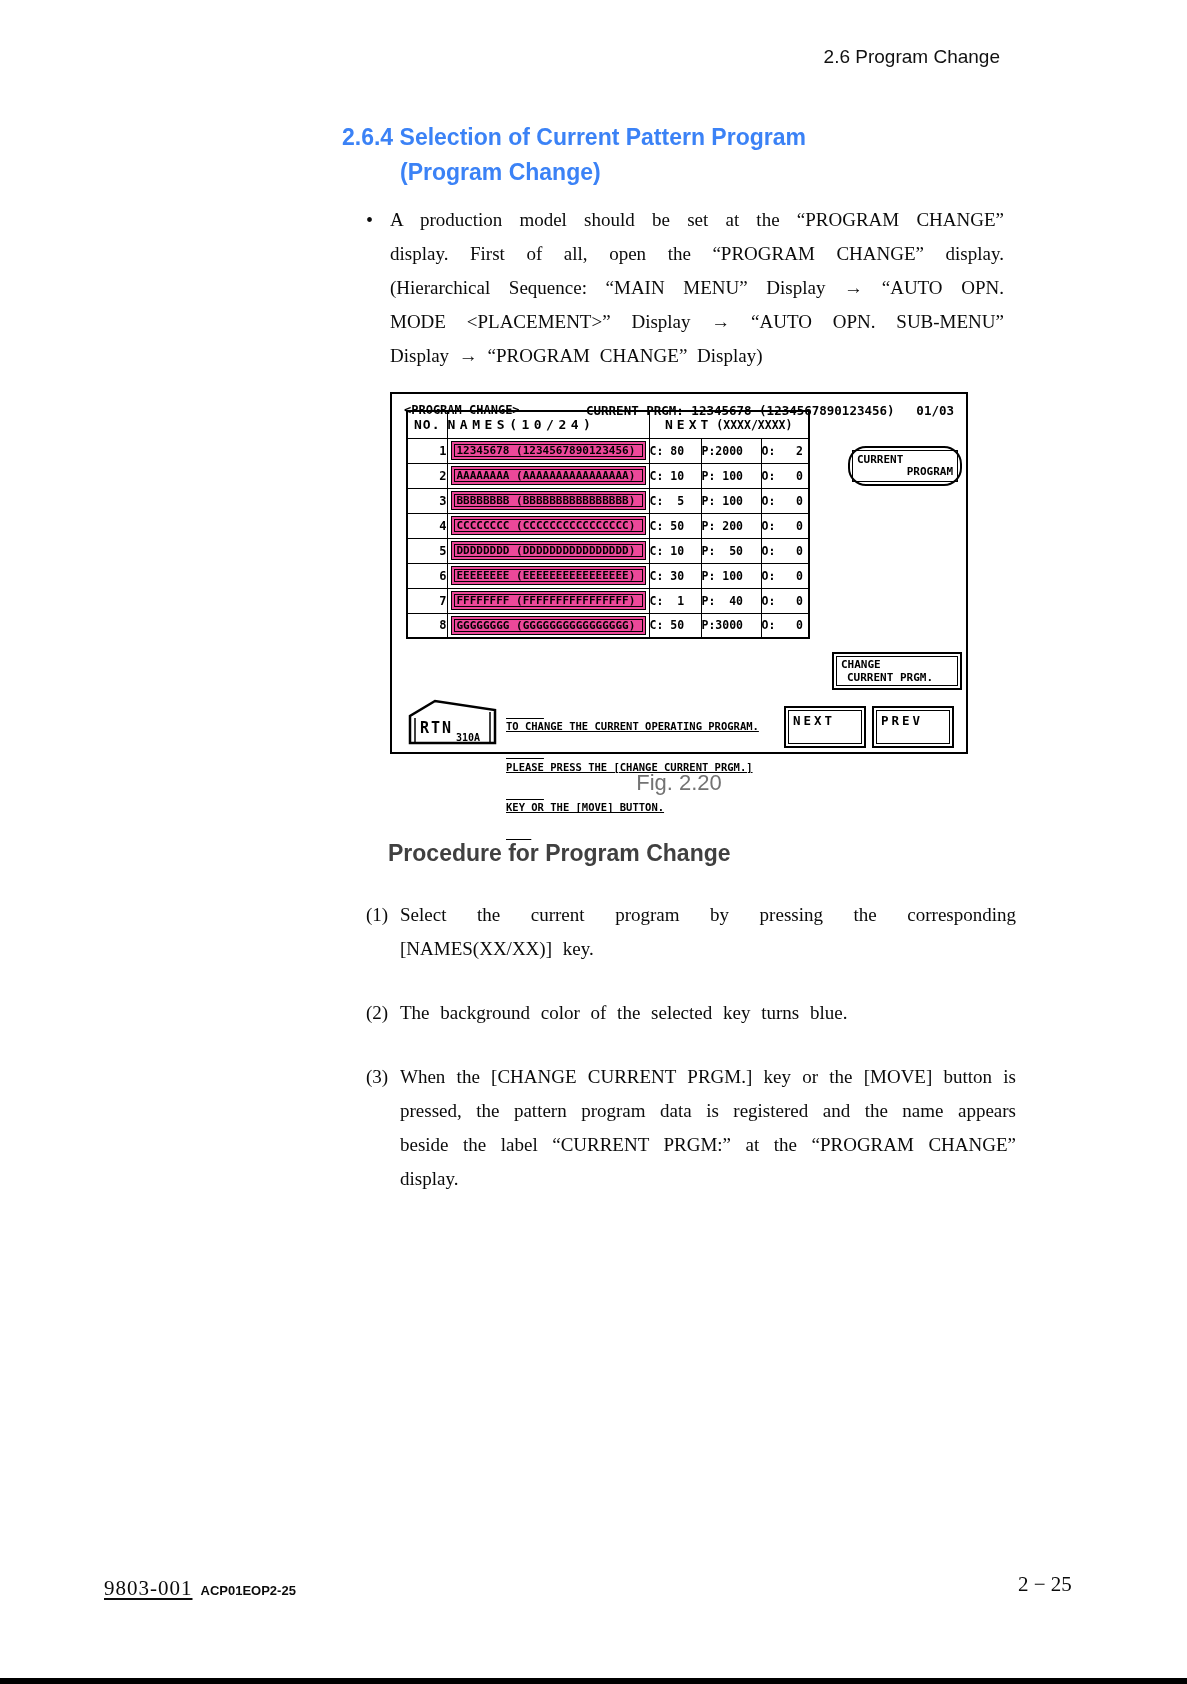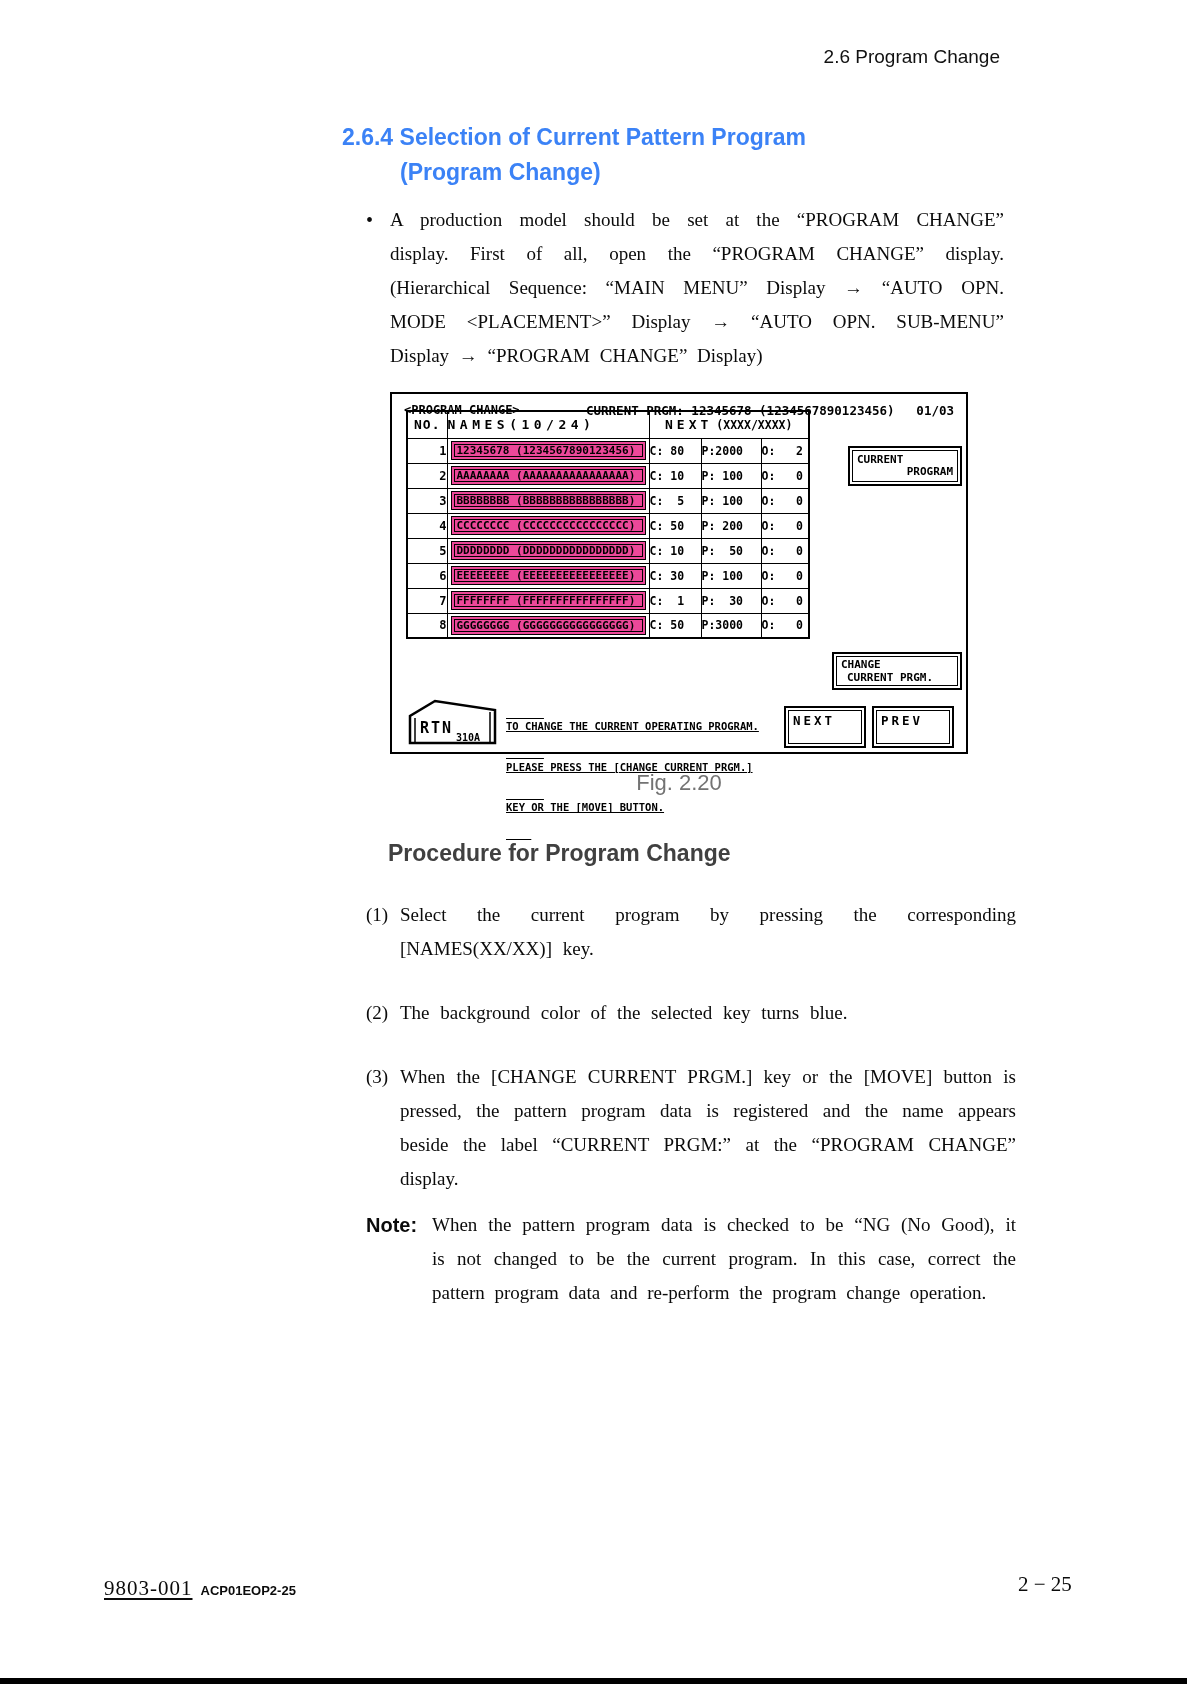--- a/index.html
+++ b/index.html
@@ -55,21 +55,21 @@
   .td-name{padding:0;}
   .namekey{
     margin:2px 3px; border:1.5px solid #000; outline:1px solid #000; outline-offset:-4px;
     height:17px; line-height:17px; padding:0 0 0 5px; font-size:11px; white-space:pre; overflow:hidden;
     background:#ec4899; cursor:pointer;
   }
   .td-step{white-space:pre; font-size:11.5px; padding:0 3px;}
   
   .dblkey{position:absolute; border:2px solid #000; padding:2px; box-sizing:border-box; background:#fff;}
   .dblkey-inner{border:1.5px solid #000; width:100%; height:100%; box-sizing:border-box; padding:2px 4px; overflow:hidden;}
-  .key-current-program{left:456px; top:52px; width:114px; height:40px;}
+  .key-current-program{left:456px; top:52px; width:114px; height:40px;border-radius:18px;}
   .key-current-program .ln{font-size:11px; line-height:13px;}
   .key-current-program .ln2{text-align:right; margin-top:-1px;}
   .key-change-current{left:440px; top:258px; width:130px; height:38px;}
   .key-change-current .ln{font-size:11px; line-height:12.5px; white-space:pre;}
   .key-change-current .ln2{padding-left:6px;}
   .key-next{left:392px; top:312px; width:82px; height:42px; cursor:pointer;}
   .key-prev{left:480px; top:312px; width:82px; height:42px; cursor:pointer;}
   .pagekey-ln{font-size:12.5px; line-height:15px; letter-spacing:3px; white-space:pre;}
   .pagekey-ln2{padding-left:15px;margin-top:28px;}
   .rtn{position:absolute; left:16px; top:302px; cursor:pointer;}
@@ -189,21 +189,21 @@
           <td class="td-step">C: 30</td>
           <td class="td-step">P: 100</td>
           <td class="td-step">O:   0</td>
         </tr>
         <tr>
           <td class="td-no">7</td>
           <td class="td-name">
               <div class="namekey">FFFFFFFF (FFFFFFFFFFFFFFFF)</div>
             </td>
           <td class="td-step">C:  1</td>
-          <td class="td-step">P:  30</td>
+          <td class="td-step">P:  40</td>
           <td class="td-step">O:   0</td>
         </tr>
         <tr>
           <td class="td-no">8</td>
           <td class="td-name">
               <div class="namekey">GGGGGGGG (GGGGGGGGGGGGGGGG)</div>
             </td>
           <td class="td-step">C: 50</td>
           <td class="td-step">P:3000</td>
           <td class="td-step">O:   0</td>
@@ -266,24 +266,20 @@
   <div class="step step2">
     <div class="step-num">(2)</div>
     <div class="step-text">The background color of the selected key turns blue.</div>
   </div>
 
   <div class="step step3">
     <div class="step-num">(3)</div>
     <div class="step-text">When the [CHANGE CURRENT PRGM.] key or the [MOVE] button is pressed, the pattern program data is registered and the name appears beside the label “CURRENT PRGM:” at the “PROGRAM CHANGE” display.</div>
   </div>
 
-  <div class="note">
-    <div class="note-label">Note:</div>
-    <div class="note-text">When the pattern program data is checked to be “NG (No Good), it is not changed to be the current program. In this case, correct the pattern program data and re-perform the program change operation.</div>
-  </div>
 
   <div class="footer-left">
     <span class="doc-code">9803-001</span><span class="doc-sub">ACP01EOP2-25</span>
   </div>
   <div class="footer-right">2 − 25</div>
 
   <div class="scan-edge"></div>
 </div>
 
 </body></html>

